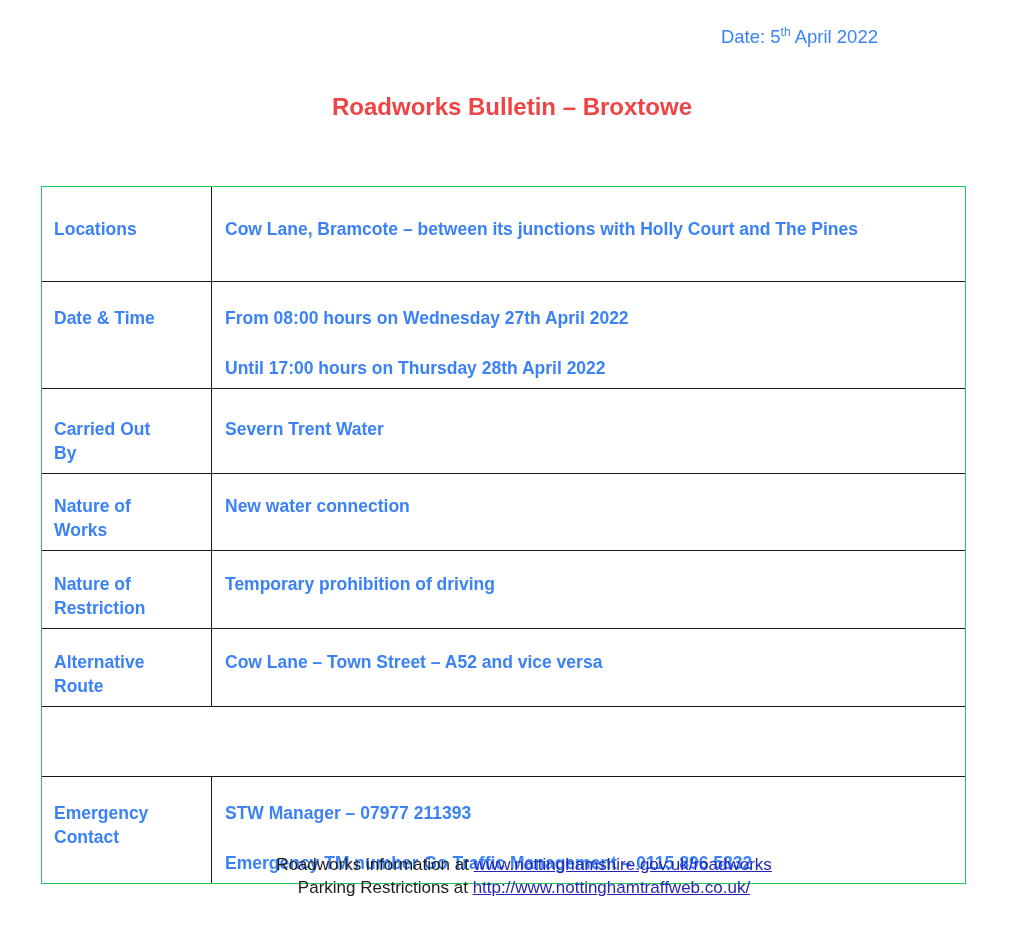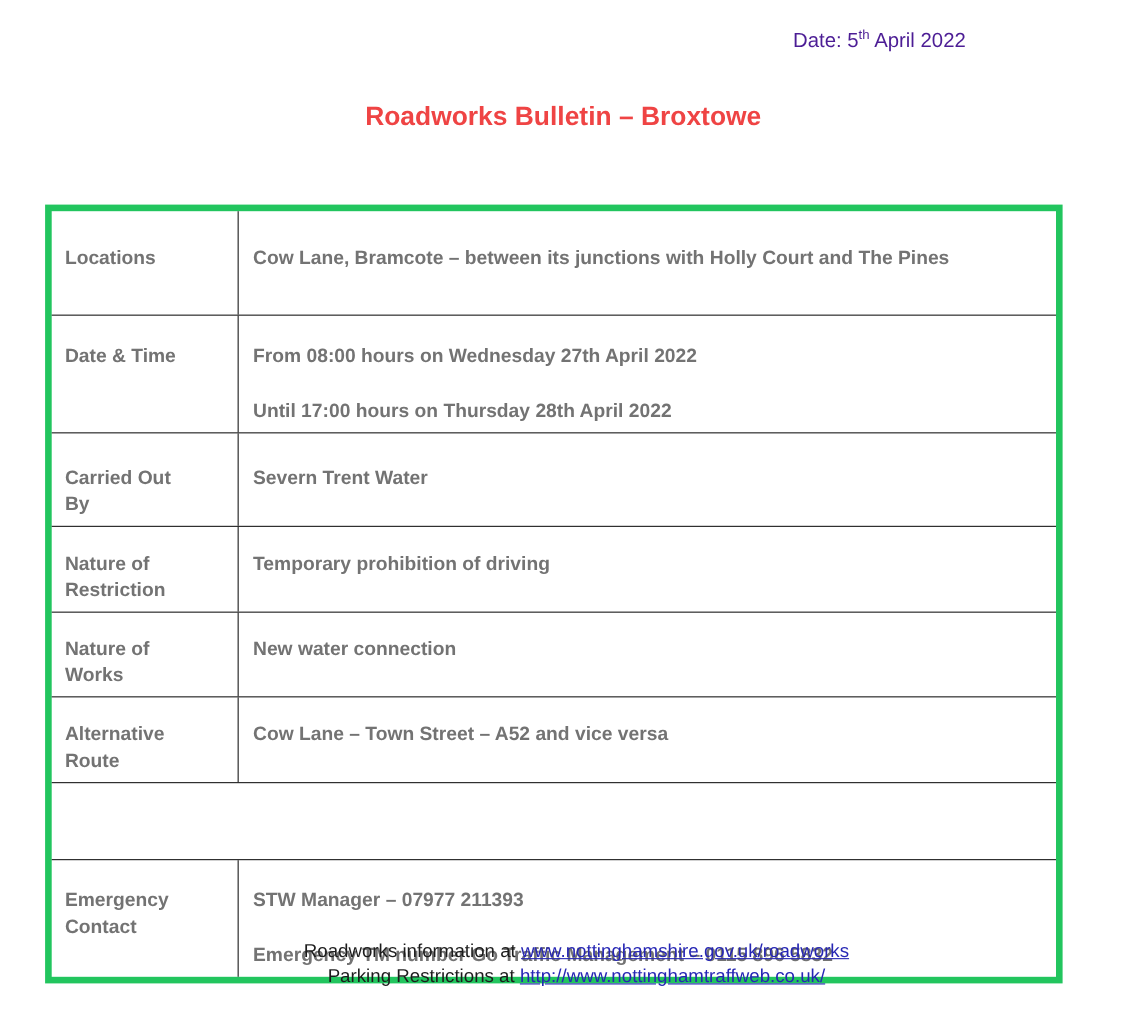--- a/index.html
+++ b/index.html
@@ -11,44 +11,44 @@
     background: #ffffff;
     font-family: "Liberation Sans", sans-serif;
     color: #000000;
     overflow: hidden;
   }
   .date-line {
     position: absolute;
     top: 26px;
     right: 146px;
     font-size: 18.5px;
-    color: #4c1d95;
+    color: #3b82f6;
   }
   .date-line sup { font-size: 12px; vertical-align: super; line-height: 0; }
   .title-block {
     position: absolute;
     top: 88px;
     left: 0;
     width: 100%;
     text-align: center;
     font-size: 24px;
     font-weight: bold;
     line-height: 37px;
     color: #ef4444;
   }
   .doc-table {
     position: absolute;
     top: 186px;
     left: 41px;
     width: 925px;
-    border: 6px solid #22c55e;
+    border: 1px solid #22c55e;
     font-size: 17.5px;
     font-weight: bold;
     line-height: 24px;
-    color: #737373;
+    color: #3b82f6;
   }
   .t-row { display: flex; border-bottom: 1px solid #1a1a1a; }
   .t-row:last-child { border-bottom: none; }
   .cell-label {
     width: 170px;
     flex: 0 0 170px;
     border-right: 1px solid #1a1a1a;
     padding: 24px 38px 8px 12px;
   }
   .cell-value {
@@ -121,31 +121,31 @@
       </div>
     </div>
 
     <div class="t-row row-carriedout">
       <div class="cell-label">Carried Out By</div>
       <div class="cell-value">
         <p>Severn Trent Water</p>
       </div>
     </div>
 
+    <div class="t-row row-works">
+      <div class="cell-label">Nature of Works</div>
+      <div class="cell-value">
+        <p>New water connection</p>
+      </div>
+    </div>
+
     <div class="t-row row-restriction">
       <div class="cell-label">Nature of Restriction</div>
       <div class="cell-value">
         <p>Temporary prohibition of driving</p>
-      </div>
-    </div>
-
-    <div class="t-row row-works">
-      <div class="cell-label">Nature of Works</div>
-      <div class="cell-value">
-        <p>New water connection</p>
       </div>
     </div>
 
     <div class="t-row row-route">
       <div class="cell-label">Alternative Route</div>
       <div class="cell-value">
         <p>Cow Lane – Town Street – A52 and vice versa</p>
       </div>
     </div>
 

